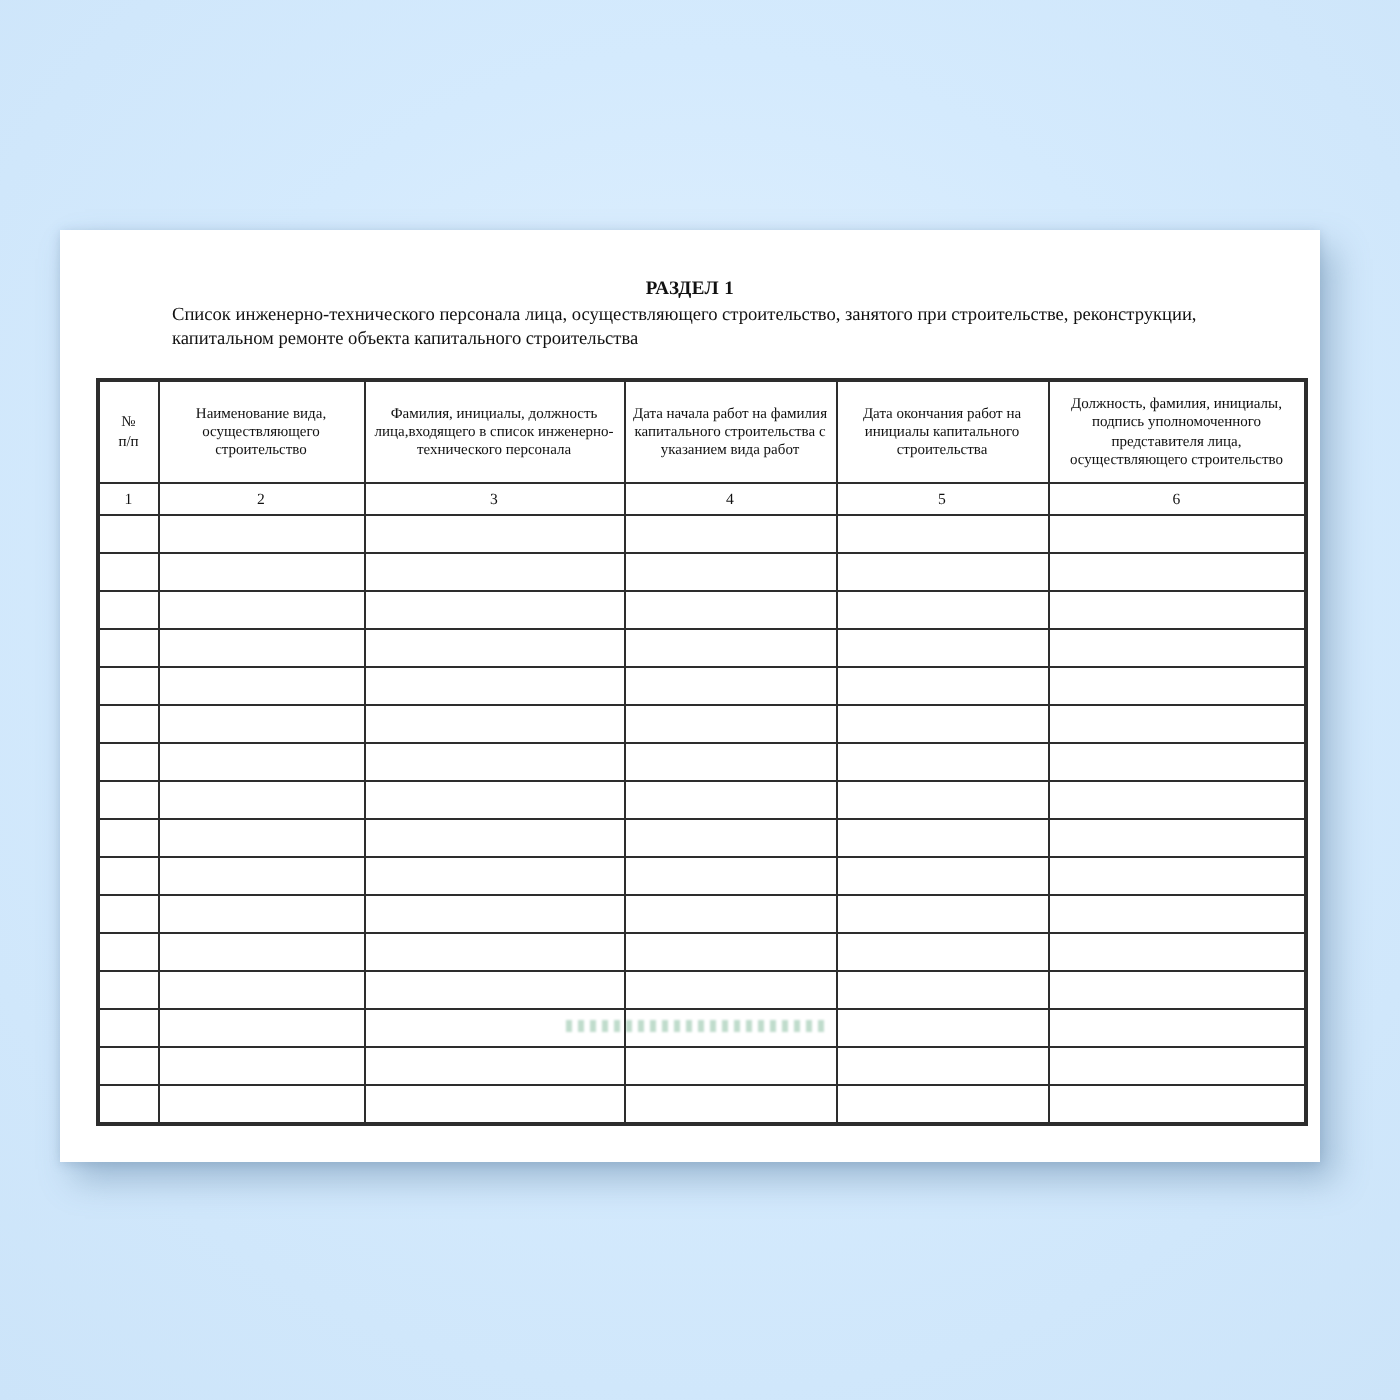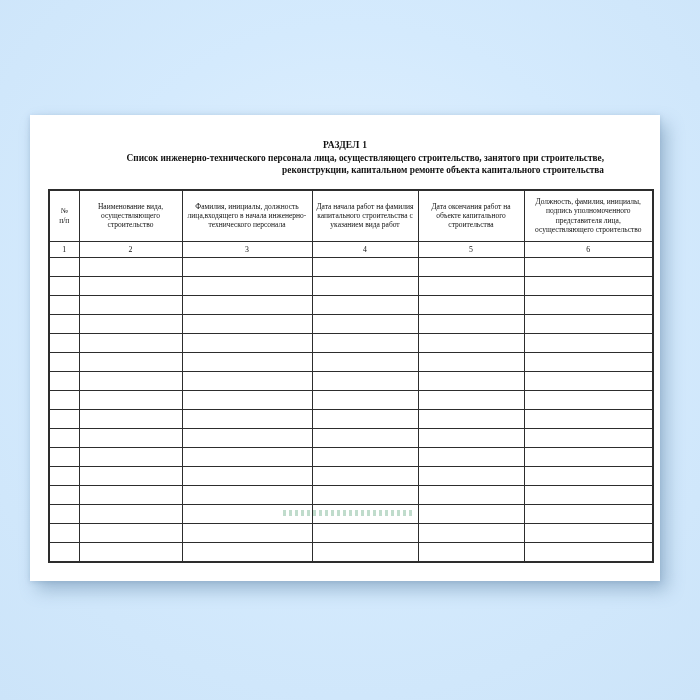--- a/index.html
+++ b/index.html
@@ -11,21 +11,21 @@
   .paper {
     position:absolute; left:30px; top:115px; width:630px; height:466px;
     background:#ffffff;
     box-shadow: 7px 9px 16px rgba(96,130,165,.45), 0 1px 5px rgba(96,130,165,.28);
   }
   .title {
     margin:25px 0 0 0; text-align:center; font-weight:bold;
     font-size:9.5px; line-height:11px; color:#111; letter-spacing:.2px;
   }
   .subtitle {
-    margin:1px auto 0; width:518px; text-align:right; font-weight:bold;
+    margin:1px auto 0; width:518px; text-align:left; font-weight:normal;
     font-size:9.3px; line-height:12px; color:#111;
   }
   table.form {
     position:absolute; left:18px; top:74px; width:604px; height:365px;
     border-collapse:collapse; table-layout:fixed;
     border:2px solid #2d2d2d; background:#fff;
   }
   table.form th, table.form td {
     border:1px solid #2d2d2d; padding:0 2px; overflow:hidden;
   }
@@ -58,23 +58,23 @@
           <col style="width: 130px;">
           <col style="width: 106px;">
           <col style="width: 106px;">
           <col style="width: 129px;">
         </colgroup>
       <thead>
         <tr class="header-row">
             <th class="hcell">№
 п/п</th>
             <th class="hcell">Наименование вида, осуществляющего строительство</th>
-            <th class="hcell">Фамилия, инициалы, должность лица,входящего в начала инженерно-технического персонала</th>
+            <th class="hcell">Фамилия, инициалы, должность лица,входящего в список инженерно-технического персонала</th>
             <th class="hcell">Дата начала работ на фамилия капитального строительства с указанием вида работ</th>
-            <th class="hcell">Дата окончания работ на  объекте капитального строительства</th>
+            <th class="hcell">Дата окончания работ на  инициалы капитального строительства</th>
             <th class="hcell">Должность, фамилия, инициалы, подпись уполномоченного представителя лица, осуществляющего строительство</th>
           </tr>
         <tr class="numbers-row">
             <td class="numcell">1</td>
             <td class="numcell">2</td>
             <td class="numcell">3</td>
             <td class="numcell">4</td>
             <td class="numcell">5</td>
             <td class="numcell">6</td>
           </tr>

